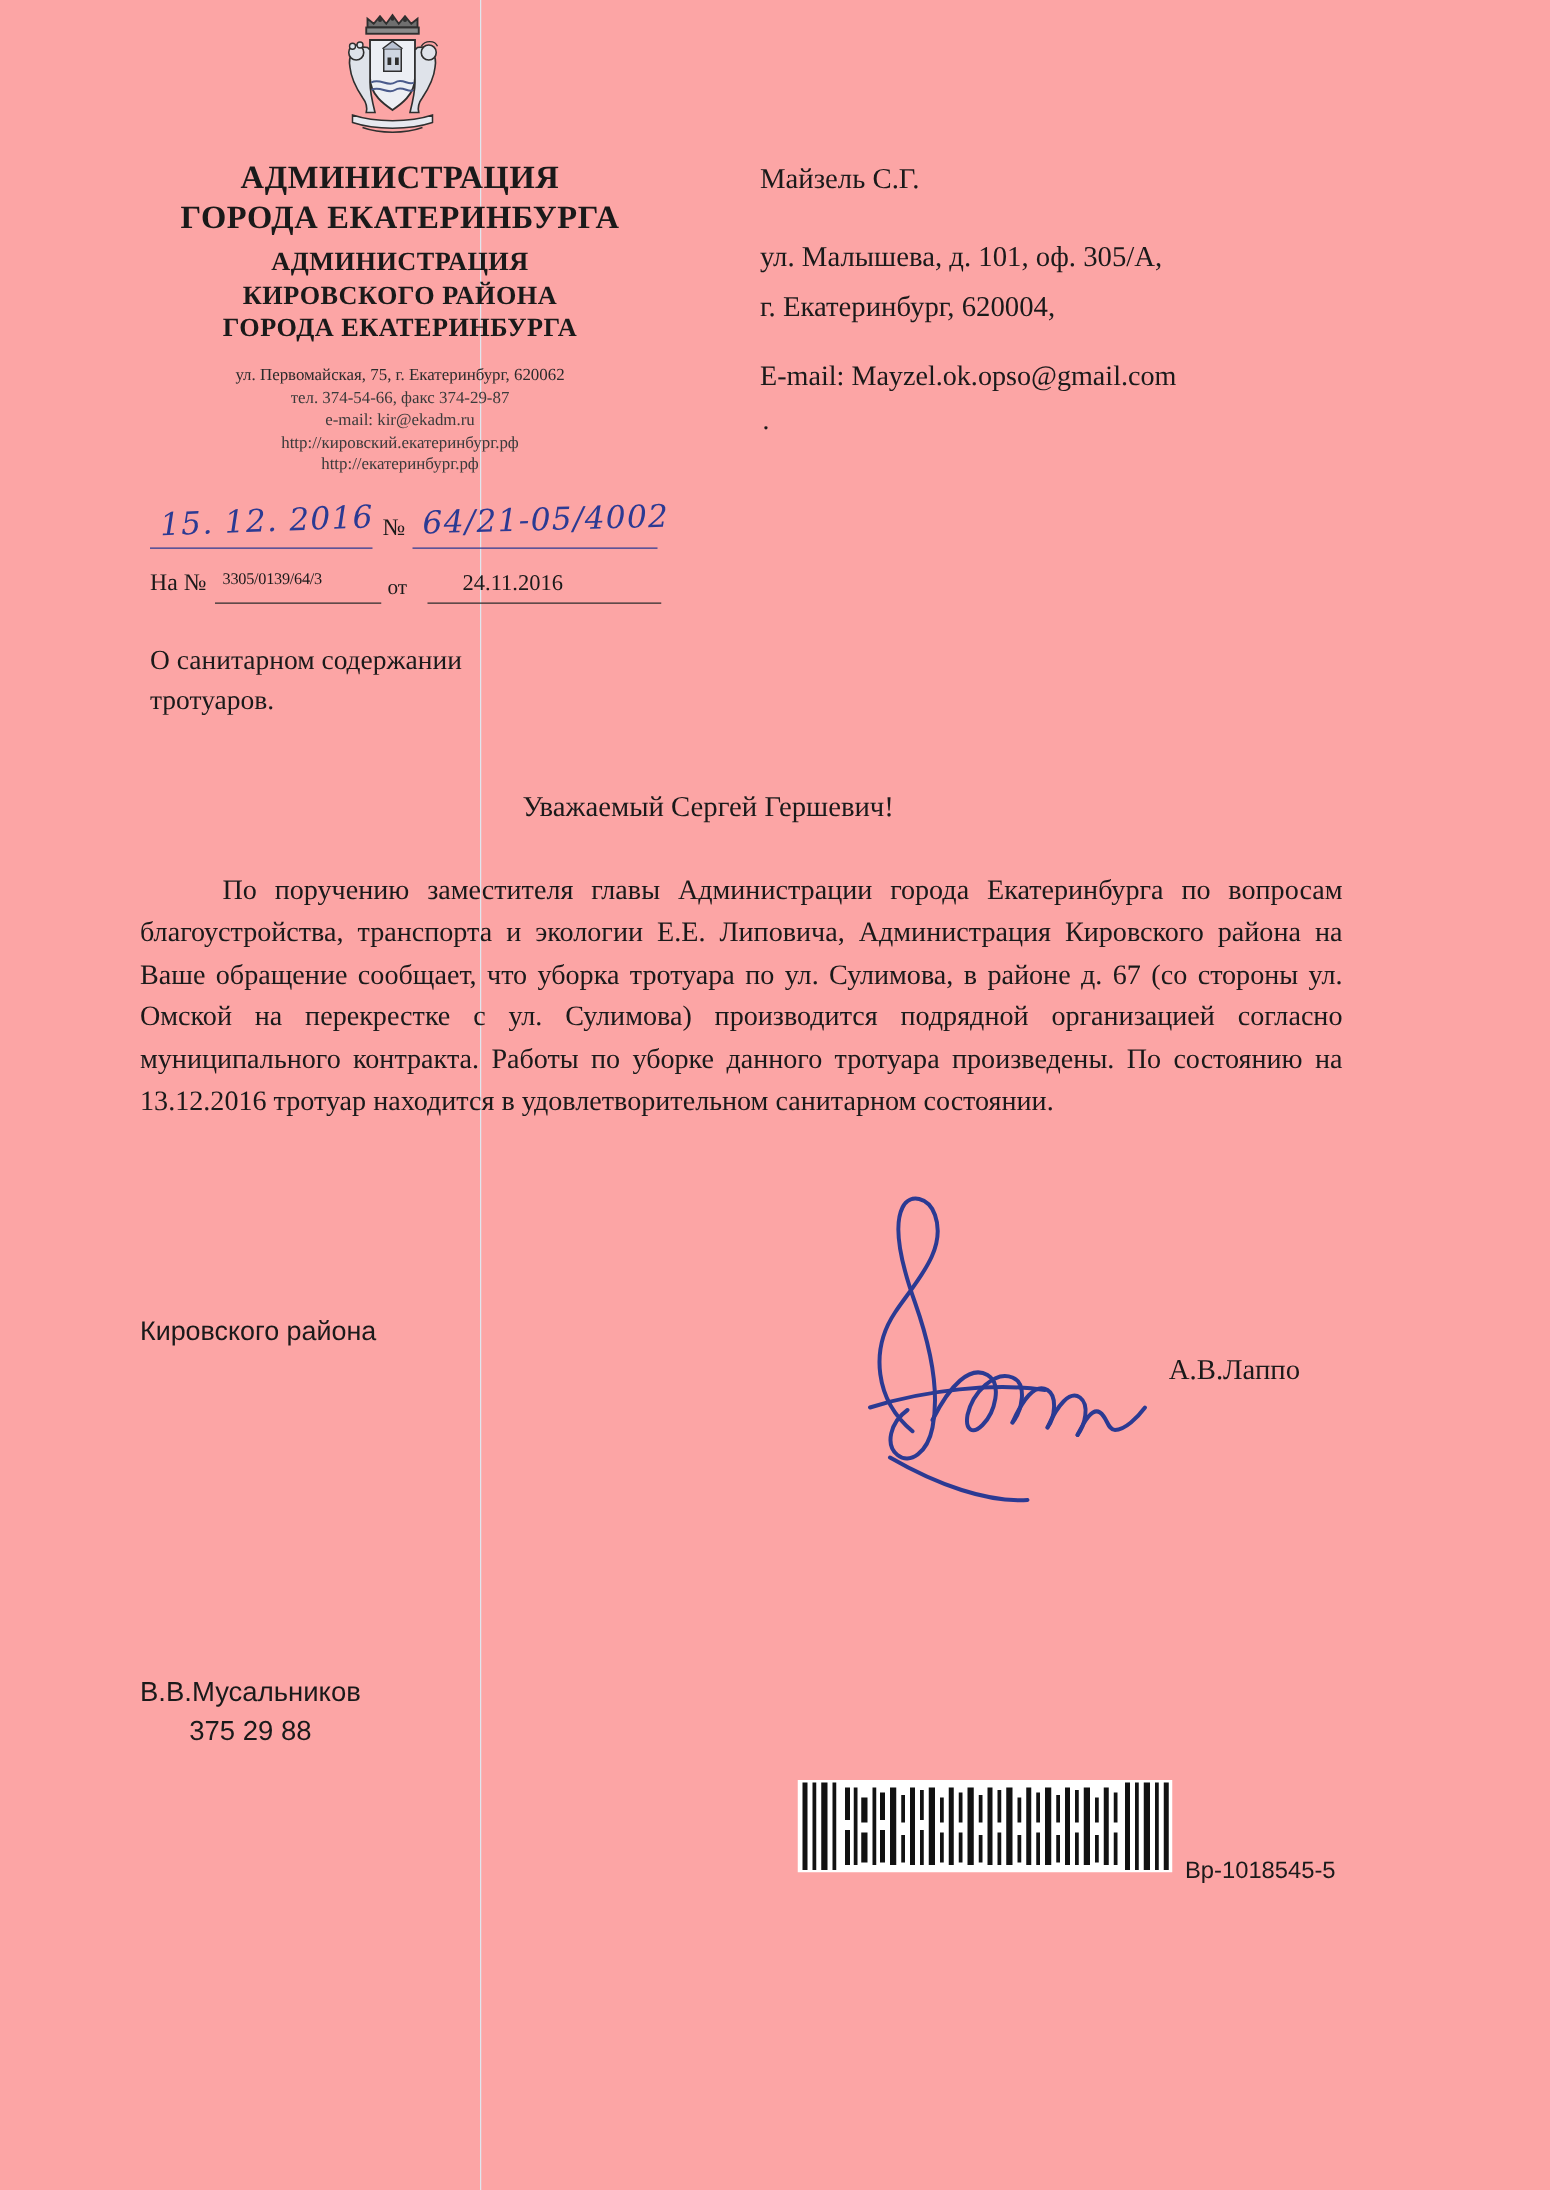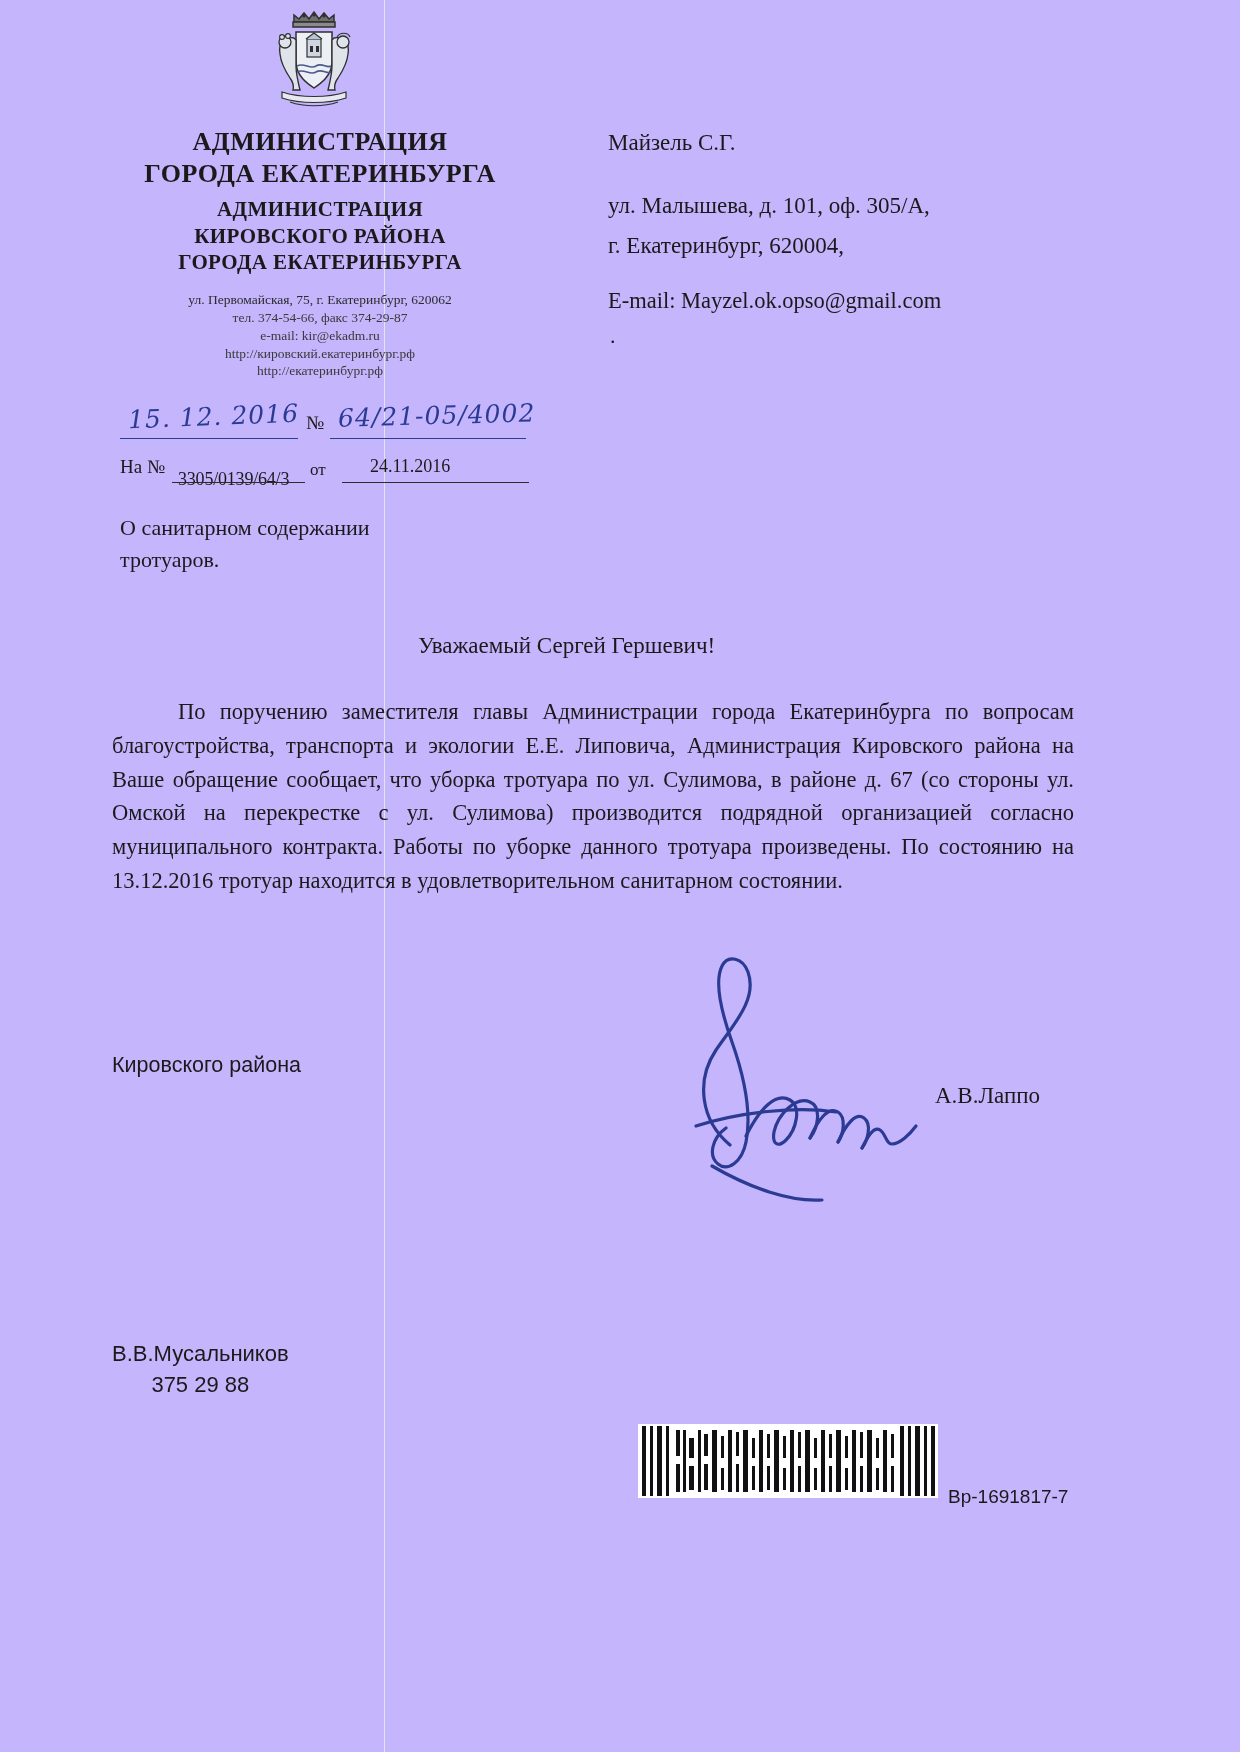--- a/index.html
+++ b/index.html
@@ -11,21 +11,21 @@
     width: 1240px;
     height: 1752px;
     position: relative;
     font-family: "Liberation Serif", serif;
     color: #1a1a1a;
     overflow: hidden;
   }
   .page {
     position: absolute;
     inset: 0;
-    background: #c4b5fd;
+    background: #fca5a5;
   }
   
   .scan-line {
     position: absolute;
     left: 384px;
     top: 0;
     width: 1px;
     height: 1752px;
     background: #dfe6ee;
   }
@@ -130,22 +130,22 @@
   .na-label {
     position: absolute;
     left: 0;
     top: 4px;
     font-size: 19px;
     white-space: nowrap;
   }
   .na-value {
     position: absolute;
     left: 58px;
-    top: 17px;
-    font-size: 18px;
+    top: 3px;
+    font-size: 13px;
     letter-spacing: -0.2px;
   }
   .ot-label {
     position: absolute;
     left: 190px;
     top: 8px;
     font-size: 17px;
   }
   .ot-value {
     position: absolute;
@@ -456,15 +456,15 @@
         <rect x="253" y="10" width="3" height="24"></rect>
         <rect x="253" y="42" width="3" height="26"></rect>
         <rect x="262" y="2" width="4" height="70"></rect>
         <rect x="270" y="2" width="3" height="70"></rect>
         <rect x="277" y="2" width="5" height="70"></rect>
         <rect x="286" y="2" width="3" height="70"></rect>
         <rect x="293" y="2" width="4" height="70"></rect>
       </g>
     </svg>
   </div>
-  <div class="barcode-label">Вр-1691817-7</div>
+  <div class="barcode-label">Вр-1018545-5</div>
 
 </div>
 
 </body></html>

